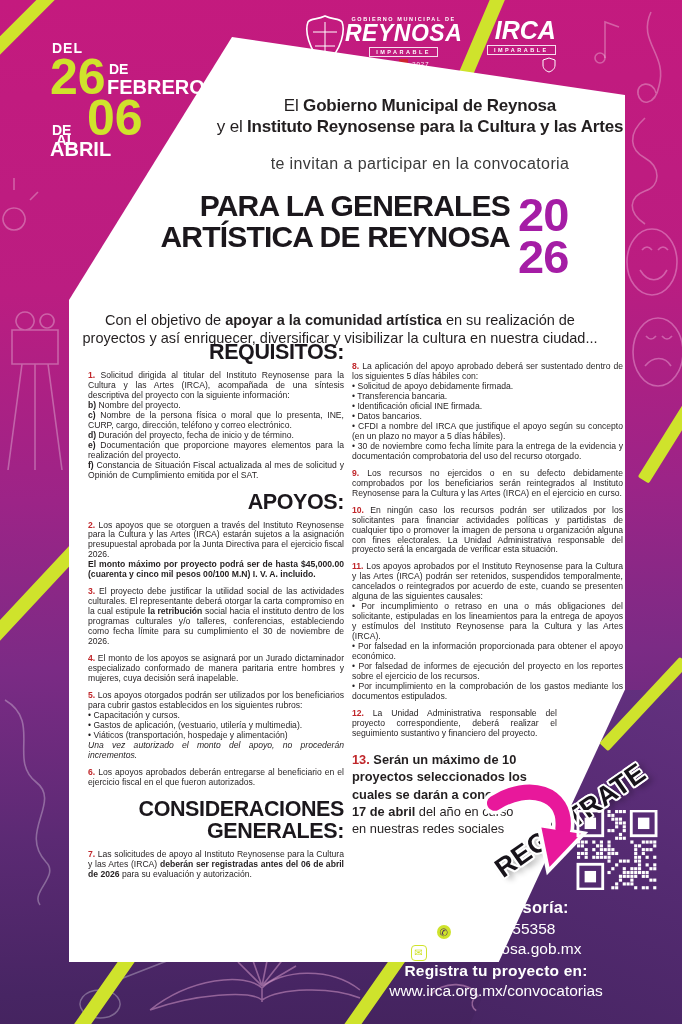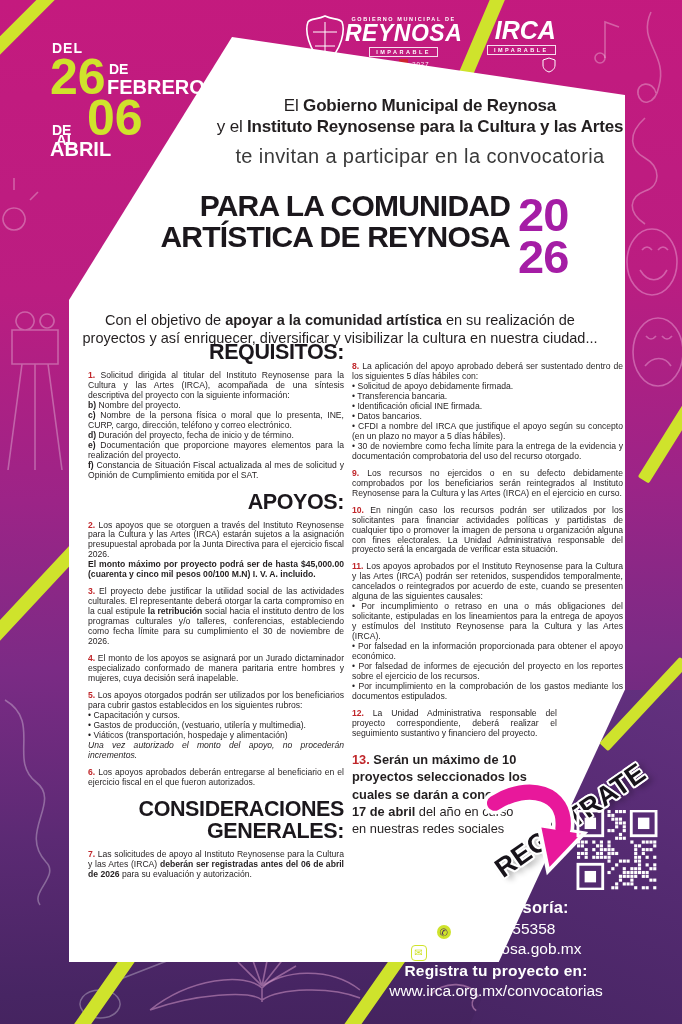--- a/index.html
+++ b/index.html
@@ -31,21 +31,21 @@
       clip-path:polygon(0 0,100% 0,100% 62%,50% 100%,0 62%);}
   .logo-irca{left:487px;top:18px;display:flex;flex-direction:column;align-items:flex-end;}
   .li-name{font-size:25px;font-weight:900;font-style:italic;line-height:1;}
   
   .panel{position:absolute;left:0;top:0;width:682px;height:1024px;background:#fff;
       clip-path:polygon(232px 37px,625px 95px,625px 713px,511px 962px,69px 962px,69px 300px);}
   
   .intro{position:absolute;left:196px;top:95px;width:448px;text-align:center;color:#231f20;}
   .intro .l12{font-size:17px;line-height:1.25;letter-spacing:-.2px;}
   .intro b{font-weight:800;}
-  .intro .l3{font-size:20px;margin-top:7px;font-weight:400;letter-spacing:.4px;color:#3a3a3a;}
+  .intro .l3{font-size:16px;margin-top:17px;font-weight:400;letter-spacing:.4px;color:#3a3a3a;}
   
   .title-block{position:absolute;left:86px;top:190px;width:424px;text-align:right;
       font-size:30px;font-weight:900;line-height:1.04;letter-spacing:-.8px;color:#1b171c;}
   .year-block{position:absolute;left:518px;top:194px;font-size:47px;font-weight:900;line-height:.9;
       color:#a51da5;letter-spacing:-1px;}
   .objective{position:absolute;left:80px;top:296px;width:520px;text-align:center;
       font-size:14.5px;line-height:1.28;color:#231f20;}
   .objective b{font-weight:800;}
   
   .col{position:absolute;color:#231f20;font-size:8.6px;line-height:1.16;}
@@ -150,21 +150,21 @@
 
   <div class="panel"></div>
 
   <div class="intro">
     <div class="l12"><span>El </span><b>Gobierno Municipal de Reynosa</b></div>
     <div class="l12"><span>y el </span><b>Instituto Reynosense para la Cultura y las Artes</b></div>
     <div class="l3">te invitan a participar en la convocatoria</div>
   </div>
 
   <div class="title-block">
-    <div>PARA LA COMUNIDAD</div>
+    <div>PARA LA GENERALES</div>
     <div>ARTÍSTICA DE REYNOSA</div>
   </div>
   <div class="year-block">
     <div>20</div>
     <div>26</div>
   </div>
 
   <p class="objective"><span>Con el objetivo de </span><b>apoyar a la comunidad artística</b><span> en su realización de proyectos y así enriquecer, diversificar y visibilizar la cultura en nuestra ciudad...</span></p>
 
   <div class="col col-left" id="col-left">
@@ -175,21 +175,21 @@
       <p class="item sub"><span class="marker boldblk">d) </span><span>Duración del proyecto, fecha de inicio y de término.</span></p>
       <p class="item sub"><span class="marker boldblk">e) </span><span>Documentación que proporcione mayores elementos para la realización del proyecto.</span></p>
       <p class="item sub"><span class="marker boldblk">f) </span><span>Constancia de Situación Fiscal actualizada al mes de solicitud y Opinión de Cumplimiento emitida por el SAT.</span></p>
       <div class="sec-heading">APOYOS:</div>
       <p class="item"><span class="marker red">2. </span><span>Los apoyos que se otorguen a través del Instituto Reynosense para la Cultura y las Artes (IRCA) estarán sujetos a la asignación presupuestal aprobada por la Junta Directiva para el ejercicio fiscal 2026.</span></p>
       <p class="item sub"><span style="font-weight: bold;">El monto máximo por proyecto podrá ser de hasta $45,000.00 (cuarenta y cinco mil pesos 00/100 M.N) I. V. A. incluido.</span></p>
       <p class="item"><span class="marker red">3. </span><span>El proyecto debe justificar la utilidad social de las actividades culturales. El representante deberá otorgar la carta compromiso en la cual estipule </span><span style="font-weight: bold;">la retribución</span><span> social hacia el instituto dentro de los programas culturales y/o talleres, conferencias, estableciendo como fecha límite para su cumplimiento el 30 de noviembre de 2026.</span></p>
       <p class="item"><span class="marker red">4. </span><span>El monto de los apoyos se asignará por un Jurado dictaminador especializado conformado de manera paritaria entre hombres y mujeres, cuya decisión será inapelable.</span></p>
       <p class="item"><span class="marker red">5. </span><span>Los apoyos otorgados podrán ser utilizados por los beneficiarios para cubrir gastos establecidos en los siguientes rubros:</span></p>
       <p class="item sub"><span class="marker plain">• </span><span>Capacitación y cursos.</span></p>
-      <p class="item sub"><span class="marker plain">• </span><span>Gastos de producción, (vestuario, utilería y multimedia).</span></p>
+      <p class="item sub"><span class="marker plain">• </span><span>Gastos de aplicación, (vestuario, utilería y multimedia).</span></p>
       <p class="item sub"><span class="marker plain">• </span><span>Viáticos (transportación, hospedaje y alimentación)</span></p>
       <p class="item sub"><span style="font-style: italic;">Una vez autorizado el monto del apoyo, no procederán incrementos.</span></p>
       <p class="item"><span class="marker red">6. </span><span>Los apoyos aprobados deberán entregarse al beneficiario en el ejercicio fiscal en el que fueron autorizados.</span></p>
       <div class="sec-heading">CONSIDERACIONES GENERALES:</div>
       <p class="item"><span class="marker red">7. </span><span>Las solicitudes de apoyo al Instituto Reynosense para la Cultura y las Artes (IRCA) </span><span style="font-weight: bold;">deberán ser registradas antes del 06 de abril de 2026</span><span> para su evaluación y autorización.</span></p>
     </div>
   <div class="col col-right" id="col-right">
       <p class="item"><span class="marker red">8. </span><span>La aplicación del apoyo aprobado deberá ser sustentado dentro de los siguientes 5 días hábiles con:</span></p>
       <p class="item sub"><span class="marker plain">• </span><span>Solicitud de apoyo debidamente firmada.</span></p>
       <p class="item sub"><span class="marker plain">• </span><span>Transferencia bancaria.</span></p>

